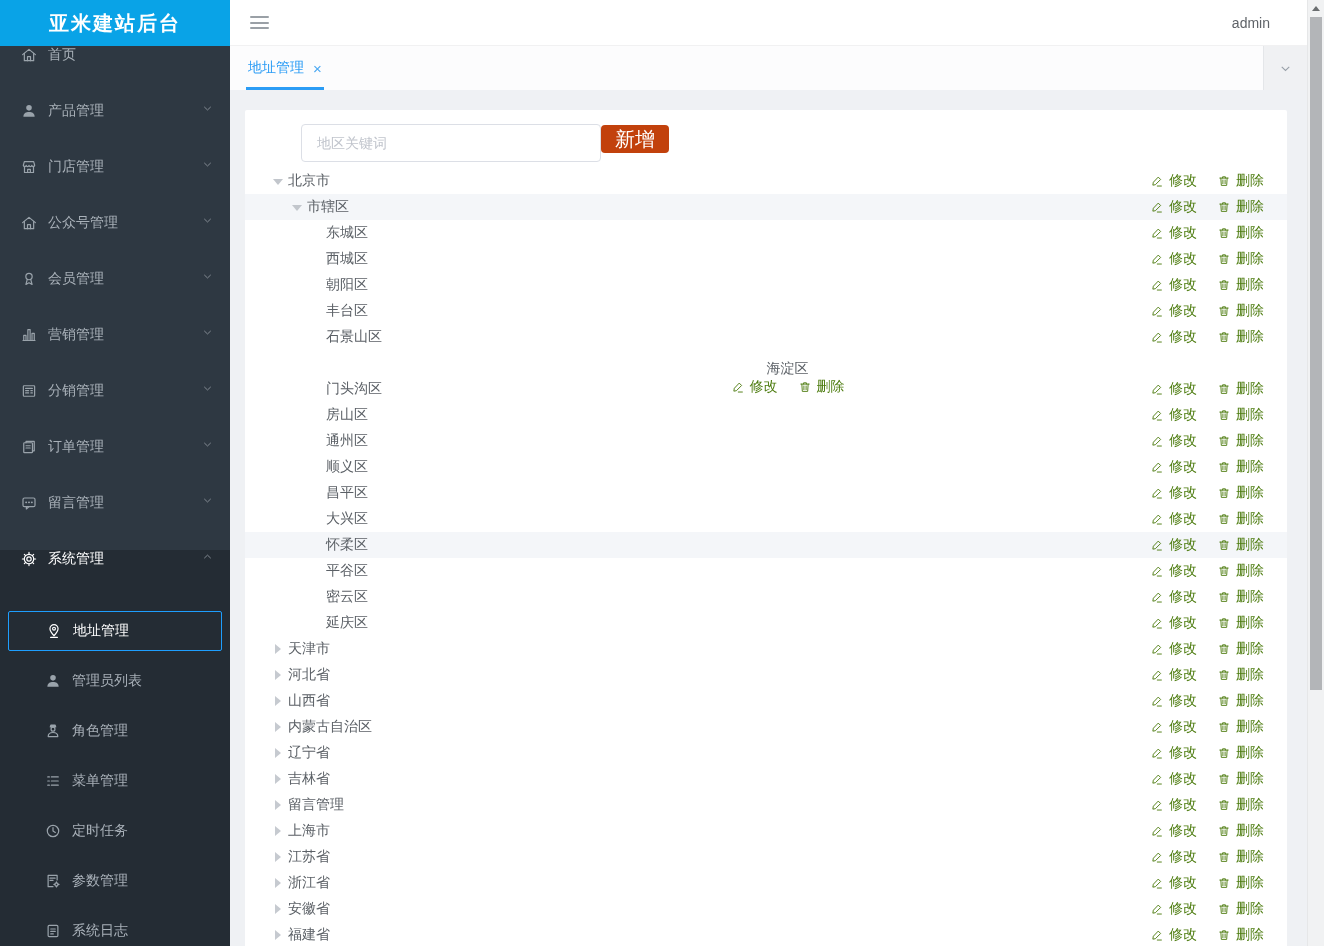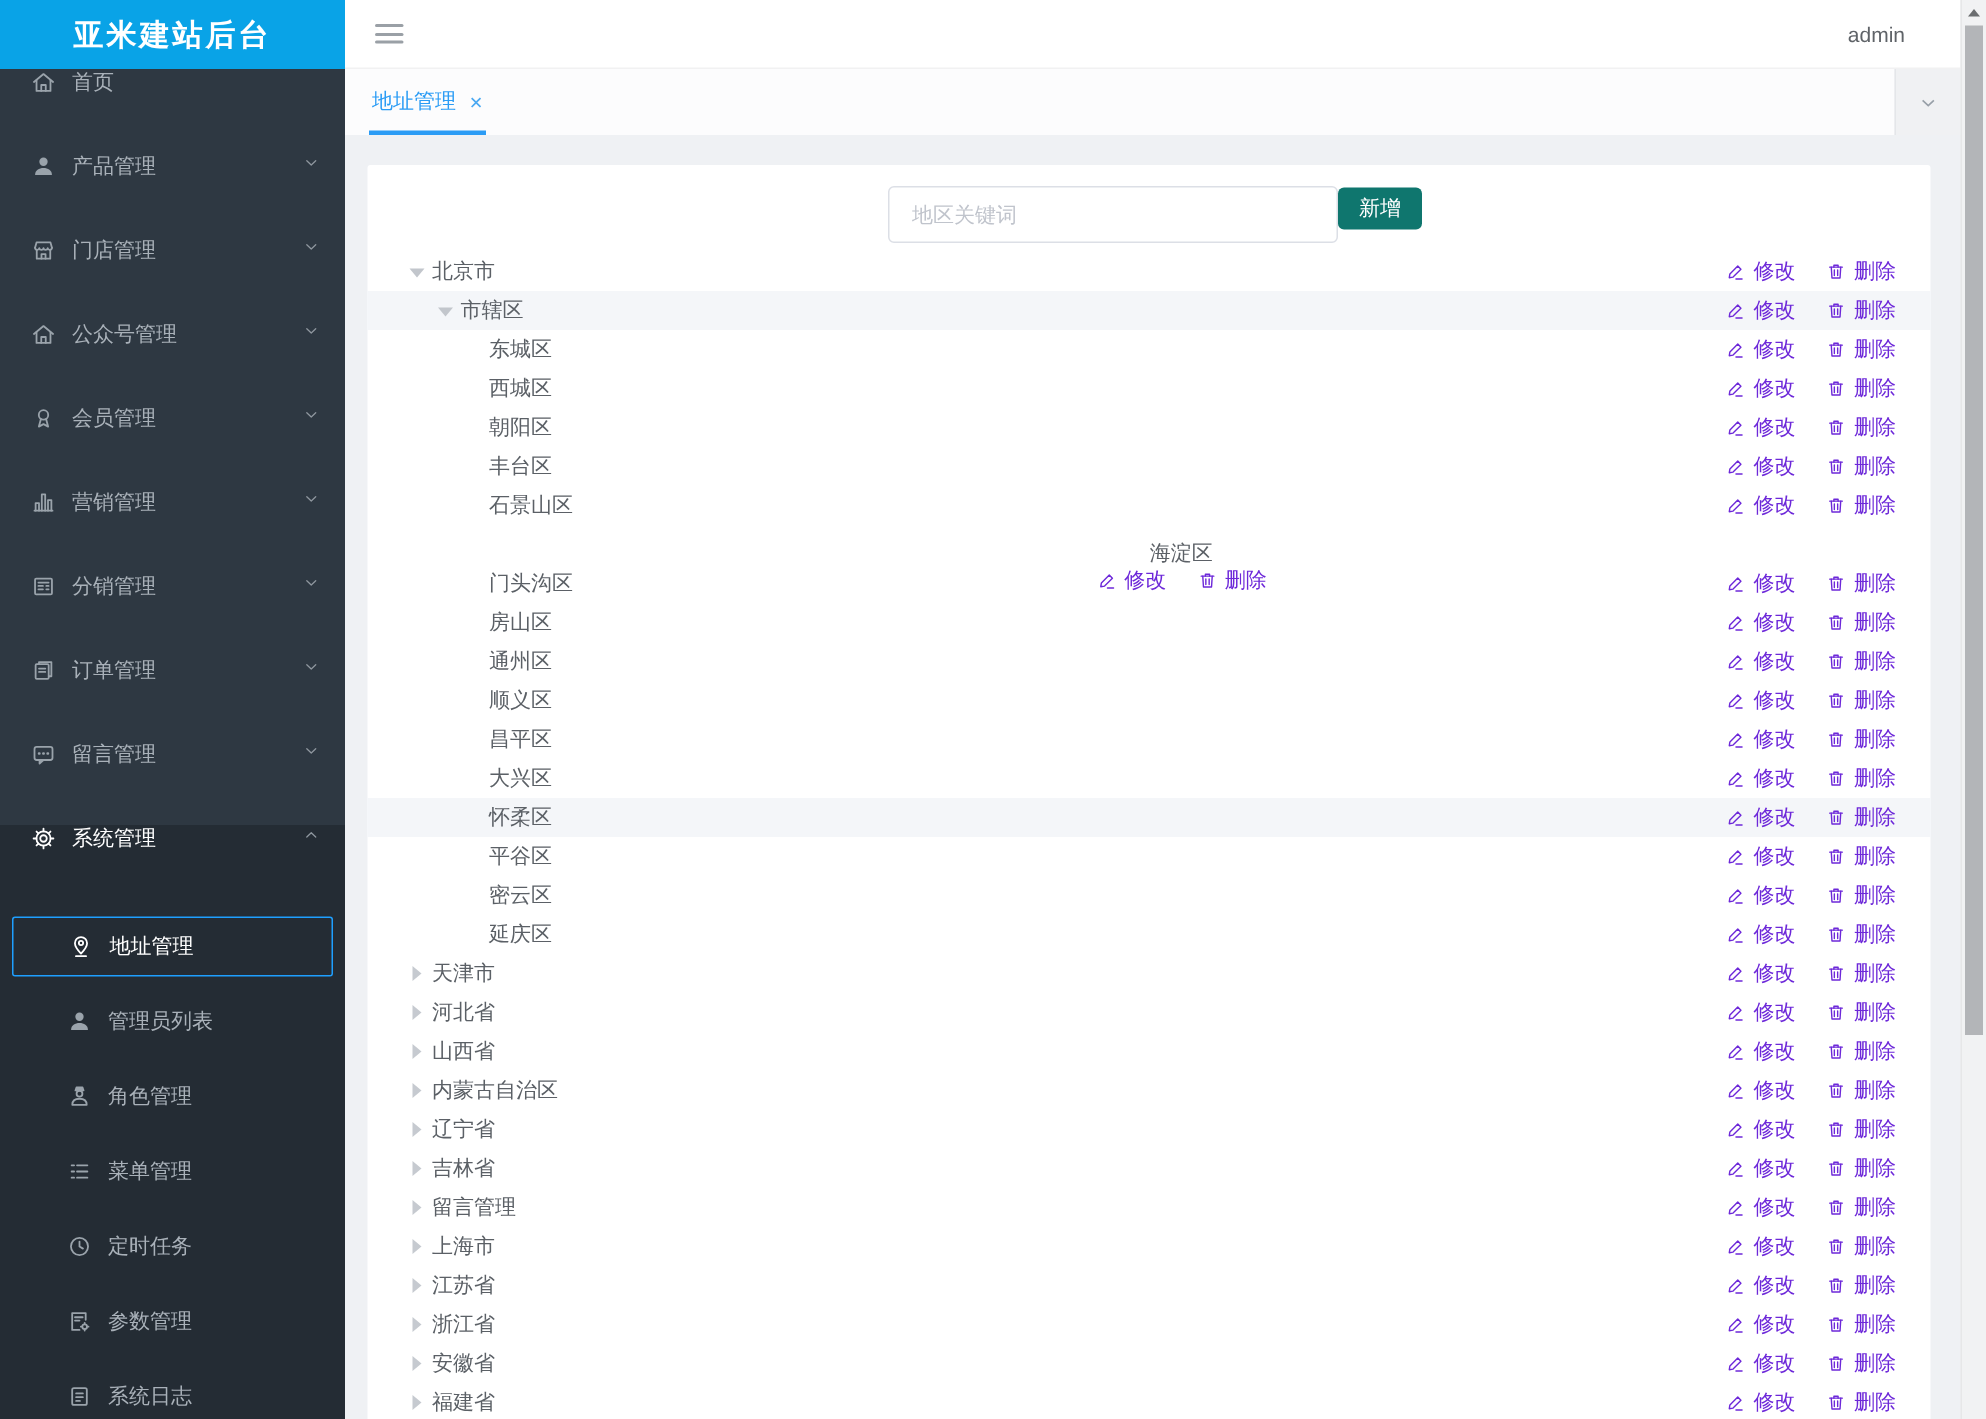--- a/index.html
+++ b/index.html
@@ -42,44 +42,44 @@
   .tab .close { margin-left:9px; font-size:15px; line-height:1; color:#4aa8f2; cursor:pointer; }
   .tab::after { content:""; position:absolute; left:0; right:0; bottom:0; height:3px; background:#2b9cf5; }
   .tab-drop { position:absolute; right:0; top:0; width:44px; height:100%; background:#f0f1f3;
               border-left:1px solid #e4e6e9; display:flex; align-items:center; justify-content:center; cursor:pointer; }
   .tab-drop svg { width:15px; height:15px; color:#98a0a8; }
 
   .content { position:absolute; top:90px; left:0; right:0; bottom:0; background:#eff1f4;
              padding:20px 20px 0 15px; }
   .card { background:#fff; border-radius:2px; min-height:100%; padding-top:14px; }
 
-  .toolbar { display:flex; align-items:flex-start; justify-content:center;
-             padding:0 13px 0 21px; height:41px; }
+  .toolbar { display:flex; align-items:flex-start; justify-content:flex-start;
+             padding:0 13px 0 21px; height:41px;margin-left:35px; }
   .search-input { width:300px; height:38px; border:1px solid #dcdfe6; border-radius:4px;
                   padding:0 15px; font-size:14px; color:#5b6066; outline:none;
                   font-family:"Liberation Sans","DejaVu Sans",sans-serif; }
   .search-input::placeholder { color:#c0c4cc; }
-  .btn-add { height:28px; margin-top:1px; padding:0 14px; background:#0f766e; color:#fff;
-             border:none; border-radius:4px; font-size:14px; cursor:pointer;
+  .btn-add { height:28px; margin-top:1px; padding:0 14px; background:#c2410c; color:#fff;
+             border:none; border-radius:4px; font-size:20px; cursor:pointer;
              font-family:"Liberation Sans","DejaVu Sans",sans-serif; }
 
   .tree { margin-top:3px; }
   .tree-row { height:26px; display:flex; align-items:center; padding-right:23px;
               font-size:14px; color:#5b6066; cursor:pointer; }
   .tree-row.hl { background:#f4f6f9; }
   .caret { width:10px; height:10px; margin-right:5px; position:relative; flex:none; }
   .caret.expanded::before { content:""; position:absolute; left:0; top:3px;
       border-left:5px solid transparent; border-right:5px solid transparent; border-top:6px solid #c2c6cc; }
   .caret.collapsed::before { content:""; position:absolute; left:2px; top:0;
       border-top:5px solid transparent; border-bottom:5px solid transparent; border-left:6px solid #c6cad0; }
   .caret.none { visibility:hidden; }
   .row-label { flex:none; }
   .row-spacer { flex:1; }
   .row-actions { display:flex; align-items:center; gap:20px; }
-  .act { display:inline-flex; align-items:center; gap:5px; color:#6d28d9; font-size:14px;
+  .act { display:inline-flex; align-items:center; gap:5px; color:#4d7c0f; font-size:14px;
          cursor:pointer; text-decoration:none; }
   .act .ic { width:14px; height:14px; }
   .act .ic svg { width:14px; height:14px; }
 
   
   .vscroll { position:absolute; right:0; top:0; width:17px; height:946px; background:#f1f2f3;
              border-left:1px solid #e6e7e8; z-index:10; }
   .sb-btn { height:17px; display:flex; align-items:center; justify-content:center; cursor:pointer; }
   .sb-btn .tri-up { width:0; height:0; border-left:4px solid transparent; border-right:4px solid transparent;
                     border-bottom:5px solid #6b6e70; }

